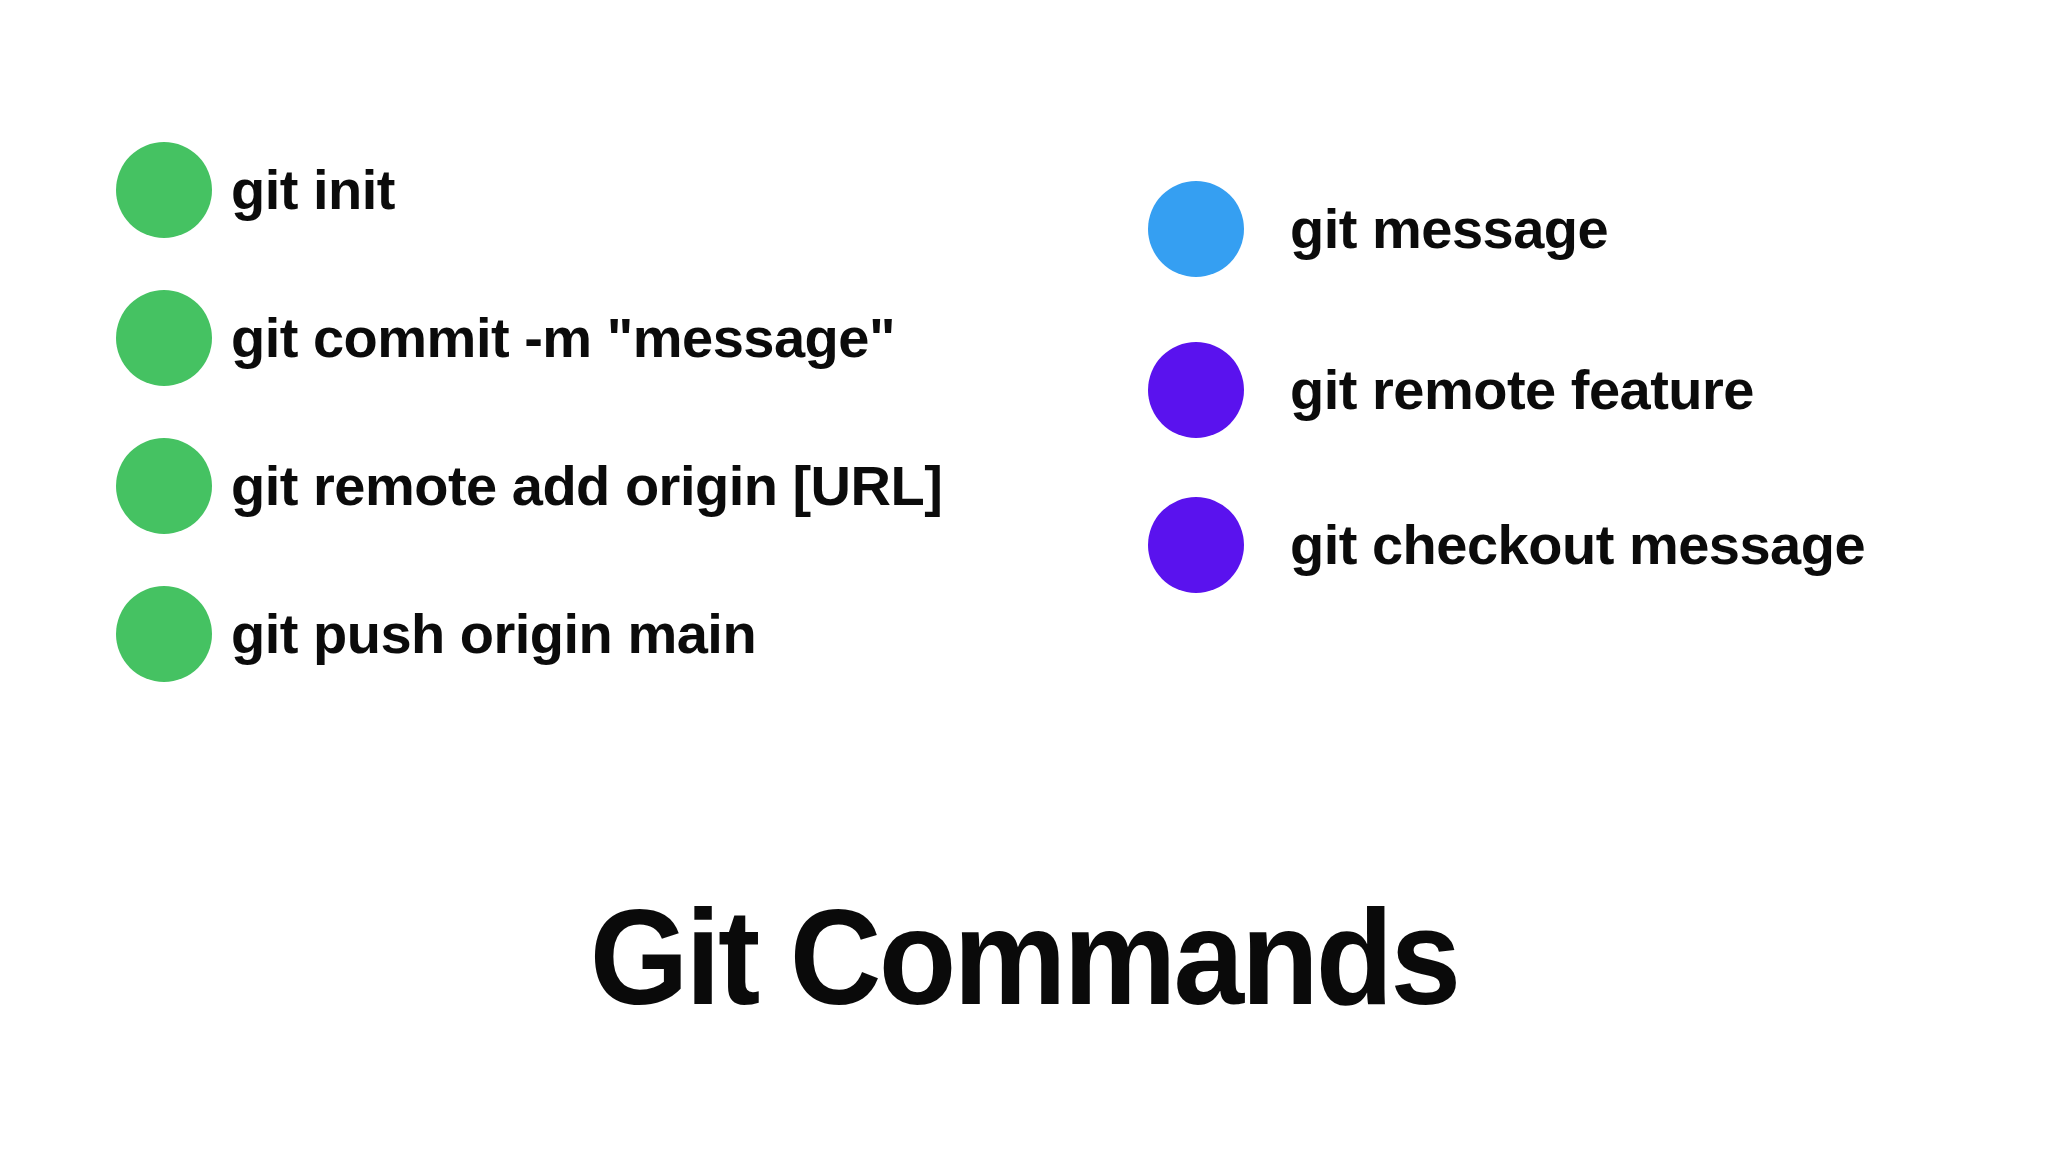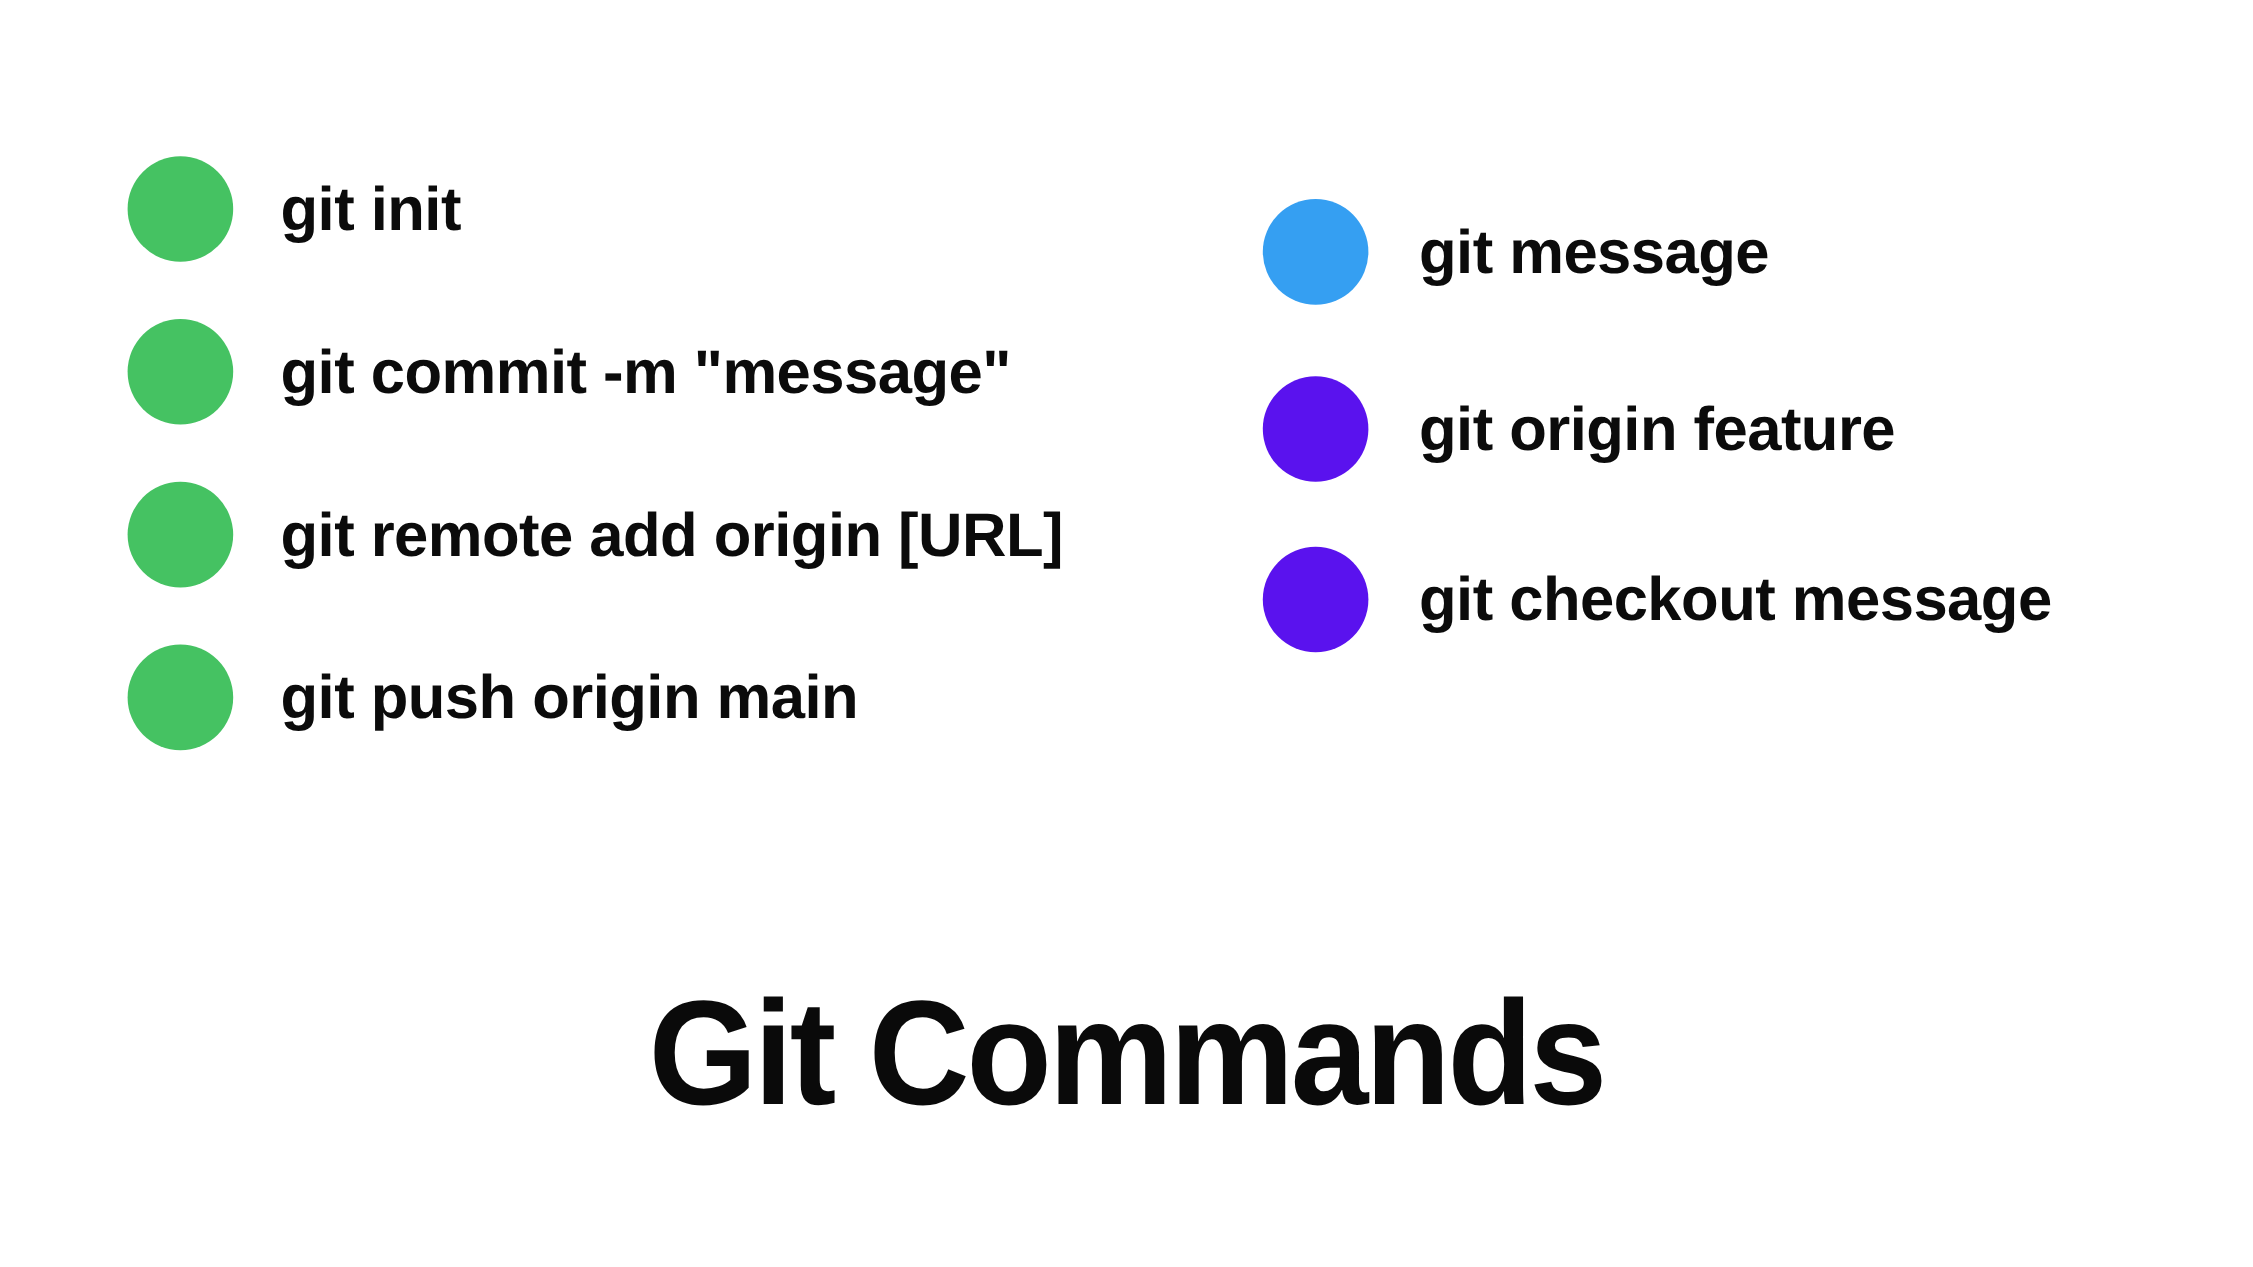--- a/index.html
+++ b/index.html
@@ -41,21 +41,21 @@
   #col-right .cmd-row:nth-child(3) { height:150px; }
 
   .bullet {
     flex:0 0 auto;
     width:96px;
     height:96px;
     border-radius:50%;
   }
 
   .cmd-label {
-    margin-left:43px;
+    margin-left:19px;
     font-size:56px;
     font-weight:700;
     color:#0b0b0b;
     letter-spacing:-0.5px;
     line-height:1;
     white-space:nowrap;
   }
 
   #col-right .cmd-label {
     margin-left:46px;
@@ -110,21 +110,21 @@
   <div class="column" id="col-right">
 
     <div class="cmd-row">
       <span class="bullet" style="background:#359ff2"></span>
       <span class="cmd-label">git message</span>
     </div>
 
 
     <div class="cmd-row">
       <span class="bullet" style="background:#5a12ee"></span>
-      <span class="cmd-label">git origin feature</span>
+      <span class="cmd-label">git remote feature</span>
     </div>
 
     <div class="cmd-row">
       <span class="bullet" style="background:#5a12ee"></span>
       <span class="cmd-label">git checkout message</span>
     </div>
 
   </div>
 
   <div id="slide-title">Git Commands</div>

